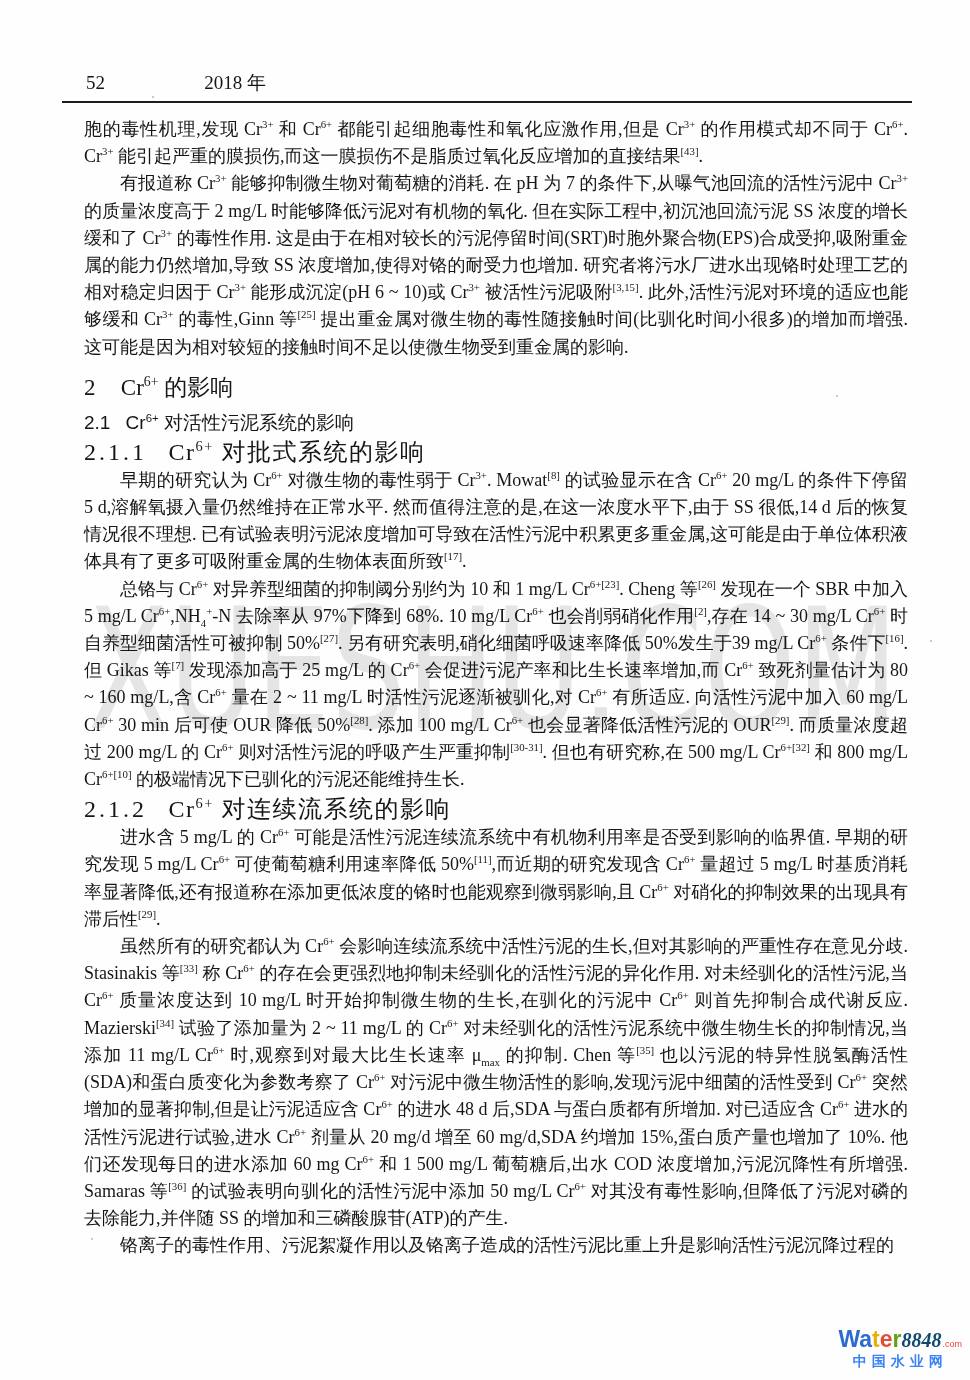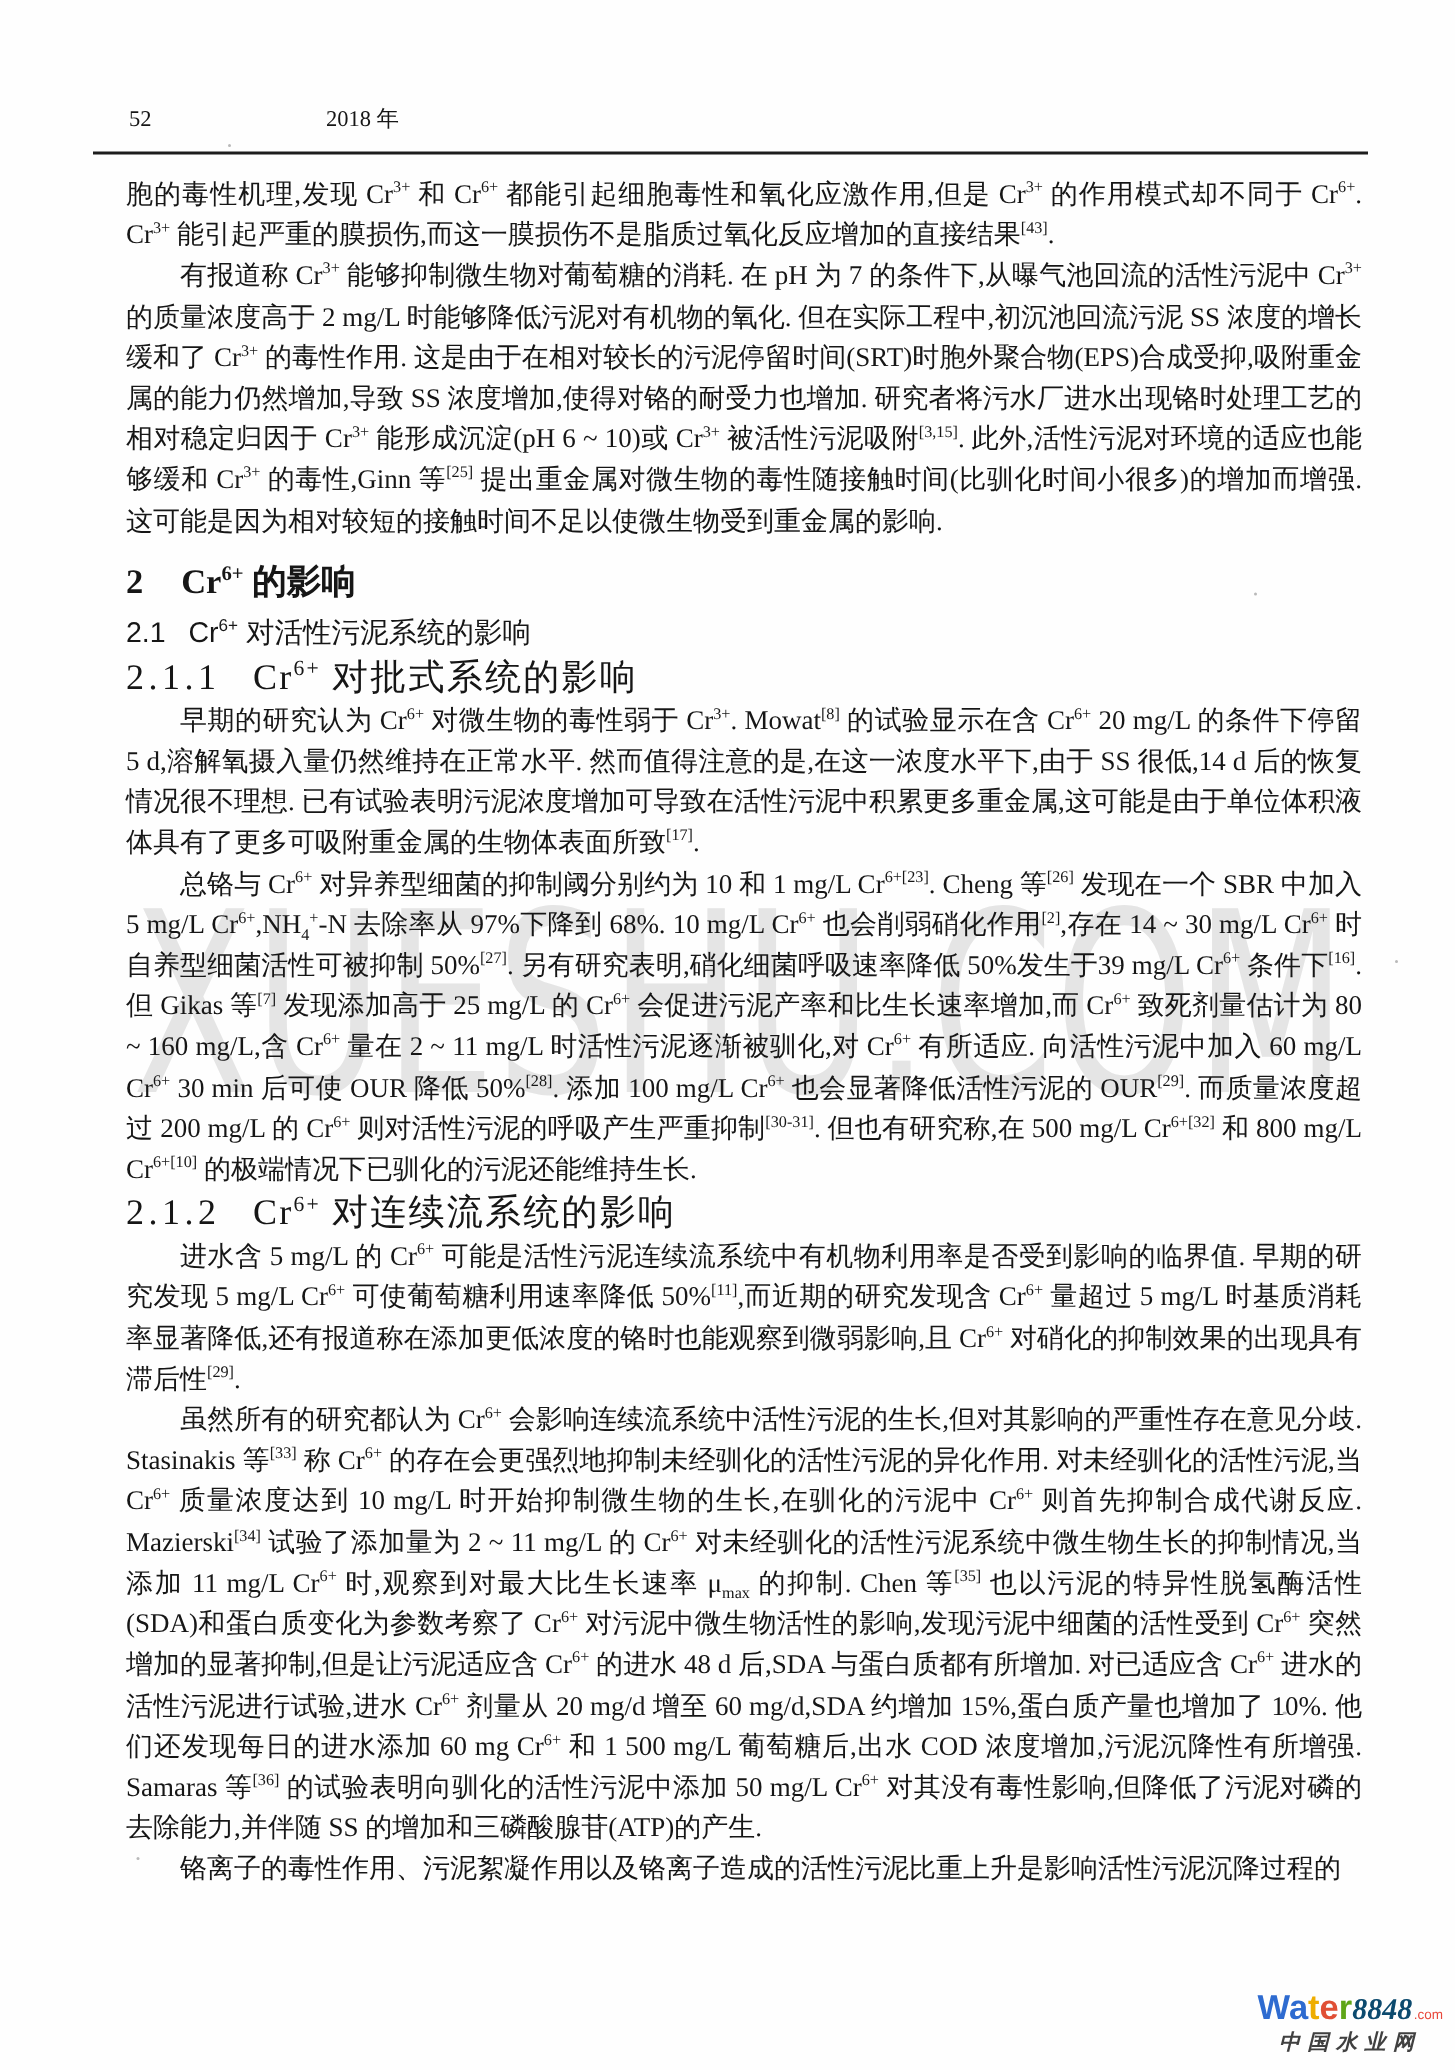--- a/index.html
+++ b/index.html
@@ -8,21 +8,21 @@
     width:970px;height:1380px;
     background:#fefefe;
     font-family:"Liberation Serif","DejaVu Serif",serif;
     color:#161616;
     overflow:hidden;
   }
   
   .header{
     position:absolute;left:86px;right:66px;top:70px;
     display:flex;align-items:baseline;
-    font-size:15px;
+    font-size:19px;
   }
   .header .pageno{width:90px;text-align:left;}
   .header .jtitle{flex:1;text-align:center;letter-spacing:1px;}
   .header .year{width:90px;text-align:right;}
   .rule{
     position:absolute;left:62px;right:58px;top:101px;
     border-top:2.5px solid #1d1d1d;
   }
   
   .watermark{
@@ -39,21 +39,21 @@
   }
   
   .body{
     position:absolute;left:84px;top:116px;width:824px;
     z-index:1;
     font-size:18px;line-height:27.2px;
     text-align:justify;
   }
   .para{margin:0;text-indent:2em;}
   .para.noindent{text-indent:0;}
-  .h1{font-size:23px;line-height:30px;margin:12px 0 0 0;font-weight:700;}
+  .h1{font-size:23px;line-height:30px;margin:12px 0 0 0;font-weight:400;}
   .h1 .h-num{margin-right:1.1em;}
   .h2{font-size:19px;line-height:26px;margin:7px 0 3px 0;font-weight:400;
       font-family:"Liberation Sans","DejaVu Sans",sans-serif;}
   .h2 .h-num{margin-right:0.8em;}
   .h3{font-size:24px;line-height:26px;margin:3px 0 2px 0;font-weight:400;letter-spacing:1.5px;}
   .h3 .h-num{margin-right:0.9em;letter-spacing:3px;}
   sup{font-size:0.60em;line-height:0;}
   sub{font-size:0.60em;line-height:0;}
   
   .logo{
@@ -98,21 +98,21 @@
       <p class="para">虽然所有的研究都认为 Cr<sup>6+</sup> 会影响连续流系统中活性污泥的生长,但对其影响的严重性存在意见分歧. Stasinakis 等<sup>[33]</sup> 称 Cr<sup>6+</sup> 的存在会更强烈地抑制未经驯化的活性污泥的异化作用. 对未经驯化的活性污泥,当 Cr<sup>6+</sup> 质量浓度达到 10 mg/L 时开始抑制微生物的生长,在驯化的污泥中 Cr<sup>6+</sup> 则首先抑制合成代谢反应. Mazierski<sup>[34]</sup> 试验了添加量为 2 ~ 11 mg/L 的 Cr<sup>6+</sup> 对未经驯化的活性污泥系统中微生物生长的抑制情况,当添加 11 mg/L Cr<sup>6+</sup> 时,观察到对最大比生长速率 μ<sub>max</sub> 的抑制. Chen 等<sup>[35]</sup> 也以污泥的特异性脱氢酶活性(SDA)和蛋白质变化为参数考察了 Cr<sup>6+</sup> 对污泥中微生物活性的影响,发现污泥中细菌的活性受到 Cr<sup>6+</sup> 突然增加的显著抑制,但是让污泥适应含 Cr<sup>6+</sup> 的进水 48 d 后,SDA 与蛋白质都有所增加. 对已适应含 Cr<sup>6+</sup> 进水的活性污泥进行试验,进水 Cr<sup>6+</sup> 剂量从 20 mg/d 增至 60 mg/d,SDA 约增加 15%,蛋白质产量也增加了 10%. 他们还发现每日的进水添加 60 mg Cr<sup>6+</sup> 和 1 500 mg/L 葡萄糖后,出水 COD 浓度增加,污泥沉降性有所增强. Samaras 等<sup>[36]</sup> 的试验表明向驯化的活性污泥中添加 50 mg/L Cr<sup>6+</sup> 对其没有毒性影响,但降低了污泥对磷的去除能力,并伴随 SS 的增加和三磷酸腺苷(ATP)的产生.</p>
       <p class="para">铬离子的毒性作用、污泥絮凝作用以及铬离子造成的活性污泥比重上升是影响活性污泥沉降过程的</p>
     </main>
 
   <div class="logo">
     <div class="logo-line1">
       <span class="logo-word"><span style="color: rgb(46, 107, 208);">W</span><span style="color: rgb(46, 107, 208);">a</span><span style="color: rgb(238, 173, 0);">t</span><span style="color: rgb(224, 79, 53);">e</span><span style="color: rgb(95, 165, 23);">r</span></span>
         <span class="logo-number" style="color: #0c4a6e;">8848</span>
         <span class="logo-tld" style="color: rgb(232, 72, 59);">.com</span>
     </div>
-    <div class="logo-sub" style="color: #404040; font-style: italic;">中国水业网</div>
+    <div class="logo-sub" style="color: #3b82f6;">中国水业网</div>
   </div>
 
   <div class="speck" style="left:152px;top:96px;width:2px;height:2px;"></div>
   <div class="speck" style="left:836px;top:395px;width:2px;height:2px;"></div>
   <div class="speck" style="left:855px;top:1141px;width:3px;height:2px;"></div>
   <div class="speck" style="left:91px;top:1238px;width:2px;height:2px;"></div>
   <div class="speck" style="left:930px;top:640px;width:2px;height:2px;"></div>
 
 </div>
 

